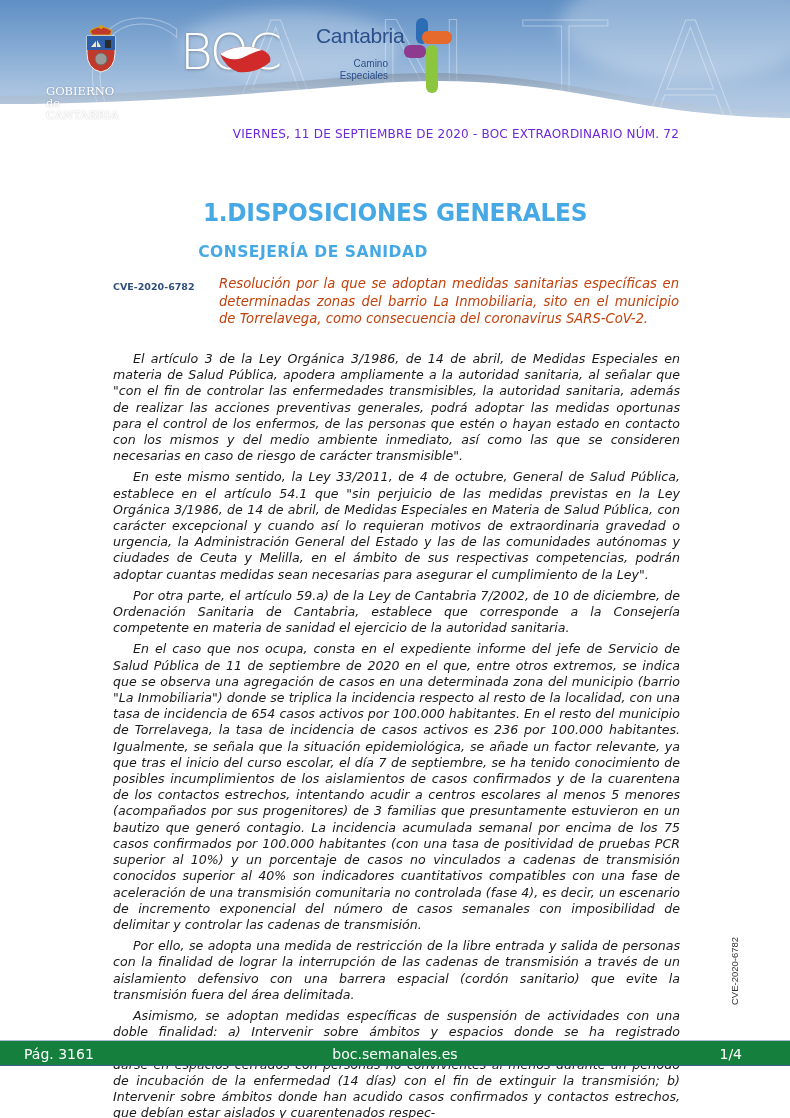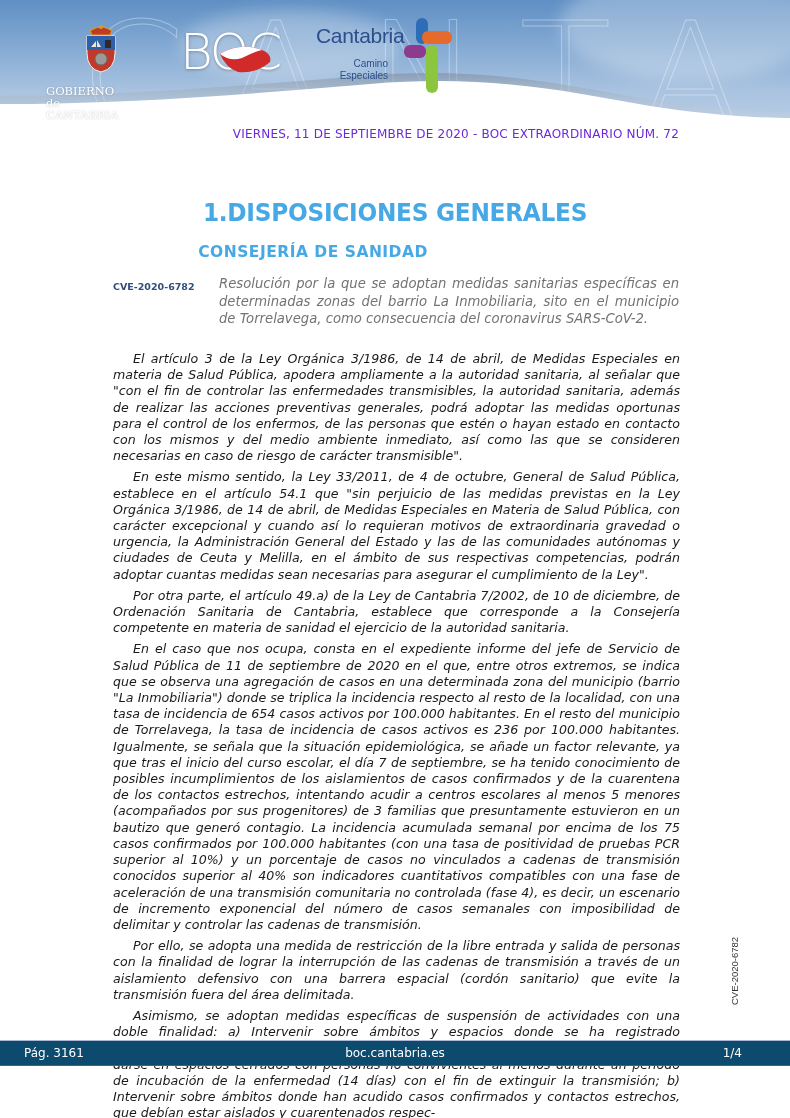--- a/index.html
+++ b/index.html
@@ -77,21 +77,21 @@
     .consejeria {
       position: absolute; left: 0; width: 626px; top: 243px; text-align: center;
       font-weight: bold; font-size: 15.5px; color: #46a8e4; letter-spacing: 0.5px;
     }
     .cve-code {
       position: absolute; left: 113px; top: 281px;
       font-weight: bold; font-size: 9.5px; color: #2f4f7a;
     }
     .resolution {
       position: absolute; left: 219px; top: 275px; width: 460px;
-      font-style: italic; font-size: 13.2px; line-height: 17.5px; color: #737373;
+      font-style: italic; font-size: 13.2px; line-height: 17.5px; color: #c2410c;
       text-align: justify; text-align-last: left;
     }
 
     
     .body-text {
       position: absolute; left: 113px; top: 351px; width: 567px;
       font-size: 12.6px; line-height: 16.2px; color: #1a1a1a;
     }
     .body-text p {
       margin: 0 0 5px 0; text-indent: 20px; text-align: justify; font-style: italic;
@@ -100,22 +100,22 @@
     
     .side-cve {
       position: absolute; left: 729px; top: 1005px;
       transform: rotate(-90deg); transform-origin: left top;
       font-family: "Liberation Sans", sans-serif; font-size: 9.5px; color: #333333; white-space: nowrap;
     }
 
     
     .footer-bar {
       position: absolute; left: 0; top: 1040px; width: 790px; height: 24px;
-      background: #0c4a6e; border-top: 1px solid #a9b9d6; border-bottom: 1px solid #3f5e93;
-      color: #ffffff; font-size: 12px;
+      background: #15803d; border-top: 1px solid #a9b9d6; border-bottom: 1px solid #3f5e93;
+      color: #ffffff; font-size: 14px;
     }
     .footer-bar span { position: absolute; top: 5px; }
     .f-left { left: 24px; }
     .f-center { left: 0; width: 790px; text-align: center; }
     .f-right { right: 48px; text-align: right; }
   </style>
 </head>
 <body>
 
 <div class="banner">
@@ -179,25 +179,25 @@
 
 <div class="section-title">1.DISPOSICIONES GENERALES</div>
 <div class="consejeria">CONSEJERÍA DE SANIDAD</div>
 
 <div class="cve-code">CVE-2020-6782</div>
 <div class="resolution">Resolución por la que se adoptan medidas sanitarias específicas en determinadas zonas del barrio La Inmobiliaria, sito en el municipio de Torrelavega, como consecuencia del coronavirus SARS-CoV-2.</div>
 
 <div class="body-text">
   <p>El artículo 3 de la Ley Orgánica 3/1986, de 14 de abril, de Medidas Especiales en materia de Salud Pública, apodera ampliamente a la autoridad sanitaria, al señalar que "con el fin de controlar las enfermedades transmisibles, la autoridad sanitaria, además de realizar las acciones preventivas generales, podrá adoptar las medidas oportunas para el control de los enfermos, de las personas que estén o hayan estado en contacto con los mismos y del medio ambiente inmediato, así como las que se consideren necesarias en caso de riesgo de carácter transmisible".</p>
   <p>En este mismo sentido, la Ley 33/2011, de 4 de octubre, General de Salud Pública, esta­blece en el artículo 54.1 que "sin perjuicio de las medidas previstas en la Ley Orgánica 3/1986, de 14 de abril, de Medidas Especiales en Materia de Salud Pública, con carácter excepcional y cuando así lo requieran motivos de extraordinaria gravedad o urgencia, la Administración General del Estado y las de las comunidades autónomas y ciudades de Ceuta y Melilla, en el ámbito de sus respectivas competencias, podrán adoptar cuantas medidas sean necesarias para asegurar el cumplimiento de la Ley".</p>
-  <p>Por otra parte, el artículo 49.a) de la Ley de Cantabria 7/2002, de 10 de diciembre, de Ordenación Sanitaria de Cantabria, establece que corresponde a la Consejería competente en materia de sanidad el ejercicio de la autoridad sanitaria.</p>
+  <p>Por otra parte, el artículo 59.a) de la Ley de Cantabria 7/2002, de 10 de diciembre, de Ordenación Sanitaria de Cantabria, establece que corresponde a la Consejería competente en materia de sanidad el ejercicio de la autoridad sanitaria.</p>
   <p>En el caso que nos ocupa, consta en el expediente informe del jefe de Servicio de Salud Pública de 11 de septiembre de 2020 en el que, entre otros extremos, se indica que se observa una agregación de casos en una determinada zona del municipio (barrio "La Inmobiliaria") donde se triplica la incidencia respecto al resto de la localidad, con una tasa de incidencia de 654 casos activos por 100.000 habitantes. En el resto del municipio de Torrelavega, la tasa de incidencia de casos activos es 236 por 100.000 habitantes. Igualmente, se señala que la situación epidemiológica, se añade un factor relevante, ya que tras el inicio del curso escolar, el día 7 de septiembre, se ha tenido conocimiento de posibles incumplimientos de los aislamien­tos de casos confirmados y de la cuarentena de los contactos estrechos, intentando acudir a centros escolares al menos 5 menores (acompañados por sus progenitores) de 3 familias que presuntamente estuvieron en un bautizo que generó contagio. La incidencia acumulada sema­nal por encima de los 75 casos confirmados por 100.000 habitantes (con una tasa de positi­vidad de pruebas PCR superior al 10%) y un porcentaje de casos no vinculados a cadenas de transmisión conocidos superior al 40% son indicadores cuantitativos compatibles con una fase de aceleración de una transmisión comunitaria no controlada (fase 4), es decir, un escenario de incremento exponencial del número de casos semanales con imposibilidad de delimitar y controlar las cadenas de transmisión.</p>
   <p>Por ello, se adopta una medida de restricción de la libre entrada y salida de personas con la finalidad de lograr la interrupción de las cadenas de transmisión a través de un aislamiento defensivo con una barrera espacial (cordón sanitario) que evite la transmisión fuera del área delimitada.</p>
   <p>Asimismo, se adoptan medidas específicas de suspensión de actividades con una doble fi­nalidad: a) Intervenir sobre ámbitos y espacios donde se ha registrado transmisión secundaria y reducir el número de contactos fuera del domicilio que puedan darse en espacios cerrados con personas no convivientes al menos durante un periodo de incubación de la enfermedad (14 días) con el fin de extinguir la transmisión; b) Intervenir sobre ámbitos donde han acudido casos confirmados y contactos estrechos, que debían estar aislados y cuarentenados respec-</p>
 </div>
 
 <div class="side-cve">CVE-2020-6782</div>
 
 <div class="footer-bar">
   <span class="f-left">Pág. 3161</span>
-  <span class="f-center">boc.cantabria.es</span>
+  <span class="f-center">boc.semanales.es</span>
   <span class="f-right">1/4</span>
 </div>
 
 </body></html>

